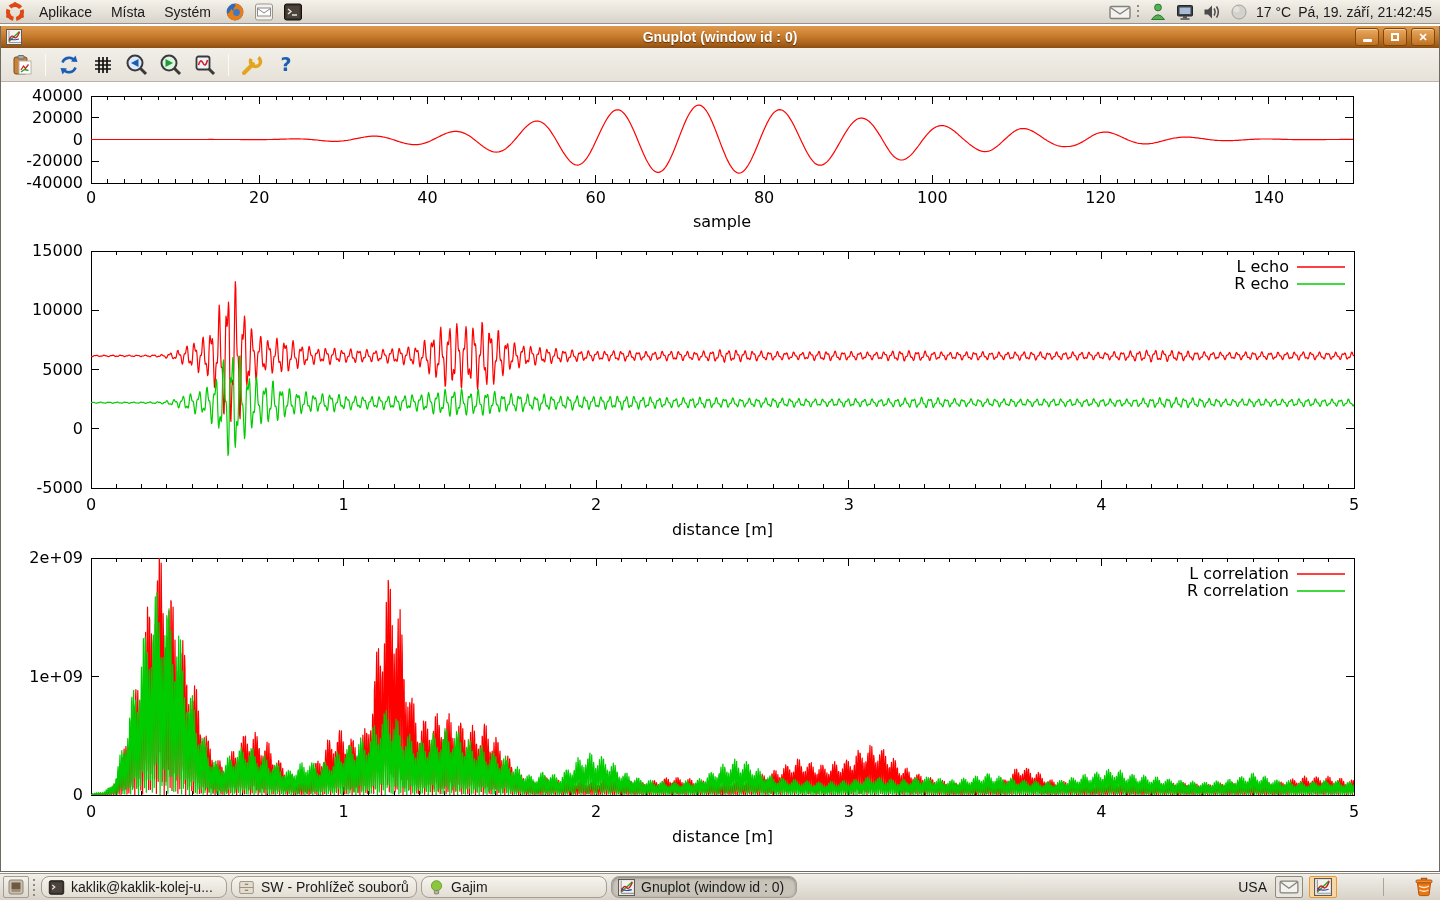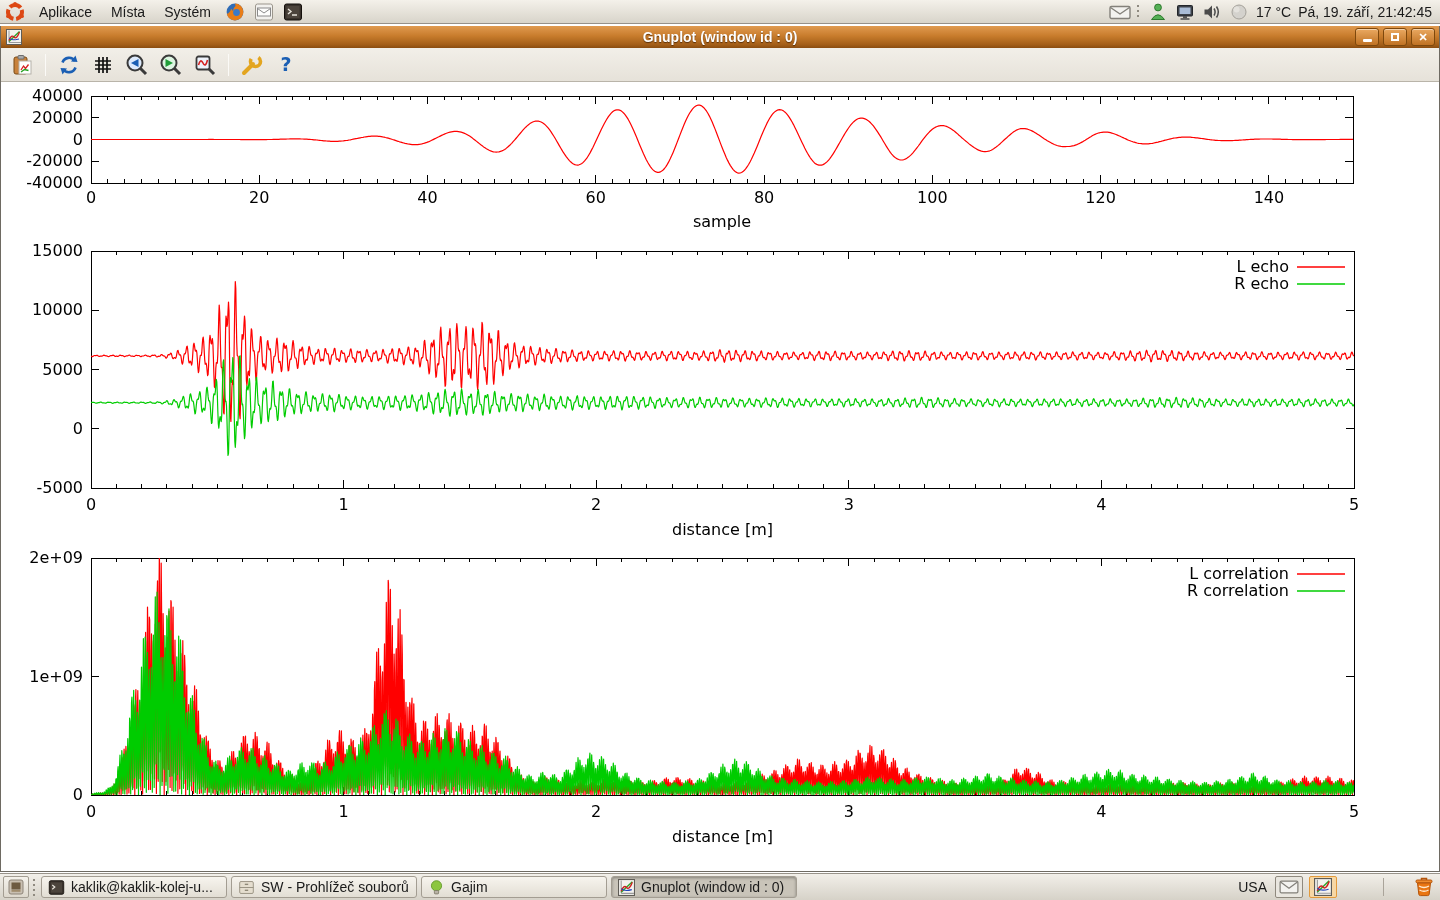--- a/index.html
+++ b/index.html
@@ -45,21 +45,21 @@
   .canvas{position:relative;height:789px;background:#fff;}
   
   .taskbar{position:absolute;left:0;top:873px;width:1440px;height:27px;
            background:linear-gradient(#f2efe9,#d6d2c8);
            border-top:1px solid #98938a;display:flex;align-items:center;
            font-size:14px;color:#1a1a1a;}
   .show-desktop{width:26px;height:22px;margin-left:3px;border:1px solid #a39d92;border-radius:2px;
            background:linear-gradient(#f5f2ec,#ddd8cd);display:flex;align-items:center;justify-content:center;}
   .task-handle{width:6px;height:18px;margin:0 3px;
      background:radial-gradient(circle at 2px 2px,#8f8a80 1px,transparent 1.2px) 0 0/6px 5px repeat-y;}
-  .task-btn{height:22px;width:186px;margin-right:4px;border:1px solid #a39d92;border-radius:3px;
+  .task-btn{height:22px;width:186px;margin-right:4px;border:1px solid #a39d92;border-radius:8px;
            background:linear-gradient(#f7f4ee,#e2ded4);display:flex;align-items:center;gap:6px;
            padding:0 6px;overflow:hidden;white-space:nowrap;}
   .task-btn.active{background:#c9c4b9;box-shadow:inset 0 1px 3px rgba(0,0,0,.35);}
   .task-btn .ticon{width:17px;height:17px;flex:0 0 auto;}
   .task-label{overflow:hidden;text-overflow:ellipsis;}
   .tb-right{margin-left:auto;display:flex;align-items:center;gap:6px;padding-right:4px;}
   .kbd-layout{margin-right:2px;text-align:center;}
   .tray-btn{width:28px;height:22px;border:1px solid #8f897e;border-radius:2px;
             background:#e9e6df;display:flex;align-items:center;justify-content:center;}
   .tray-btn.hl{background:#f6d7a5;border:1px solid #e39a3b;}

